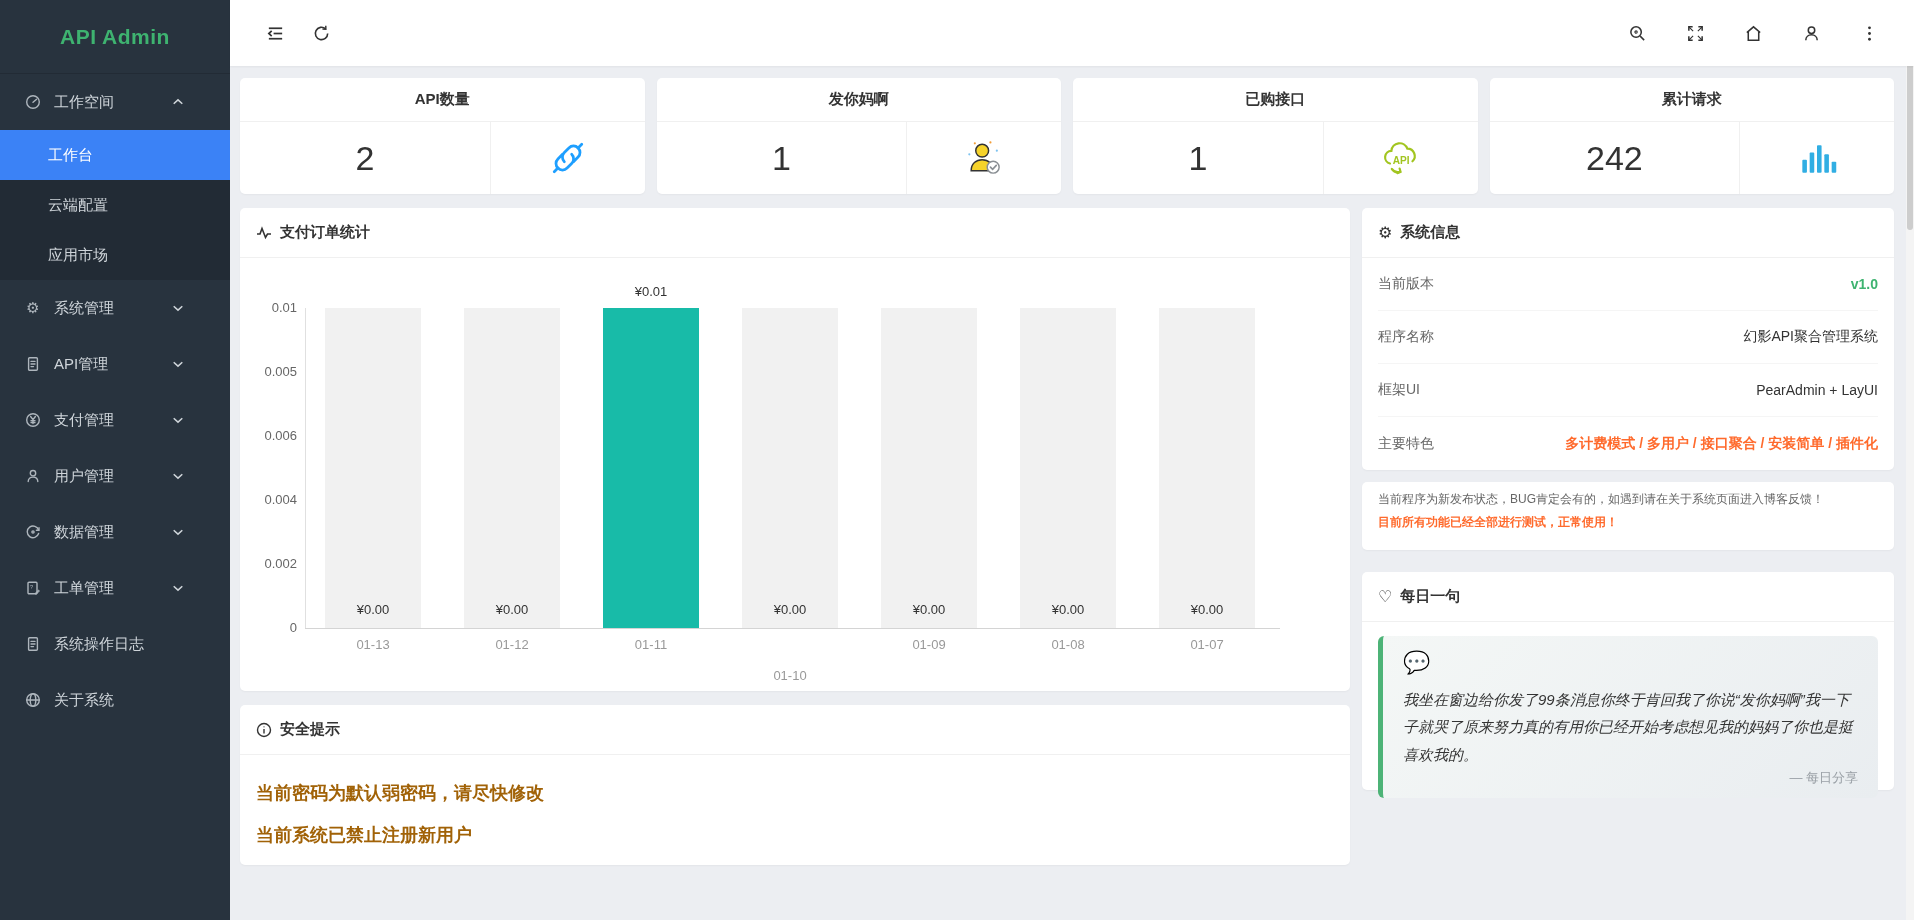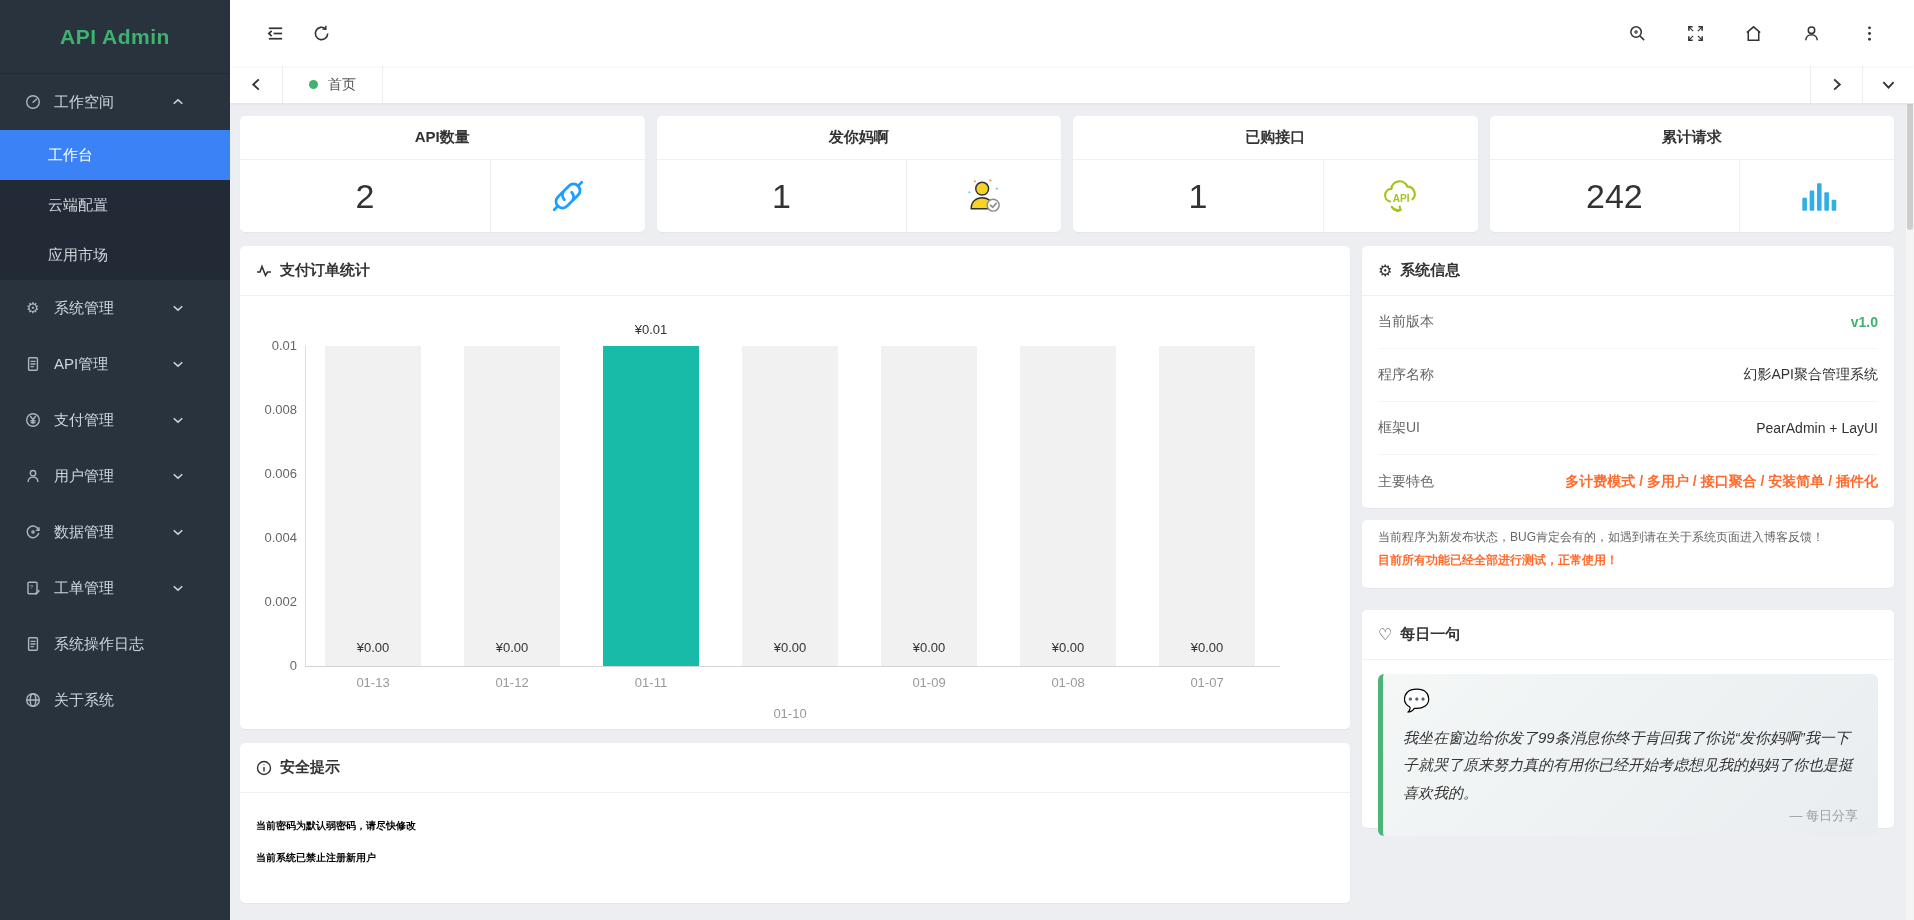--- a/index.html
+++ b/index.html
@@ -78,21 +78,21 @@
   .xlab { position:absolute; text-align:center; color:#999; }
   .vlab { position:absolute; text-align:center; color:#333; }
   .bar-bg { position:absolute; background:#f1f1f1; }
   .bar-val { position:absolute; }
   .axis-x { position:absolute; height:1px; background:#d4d4d4; }
   .axis-y { position:absolute; width:1px; background:#e0e0e0; }
 
   
   .security-card { height:160px; margin-top:14px; }
   .sec-body { padding:8px 16px; }
-  .sec-line { font-size:10px; font-weight:bold; color:#000000; margin-top:18px; }
+  .sec-line { font-size:18px; font-weight:bold; color:#a16207; margin-top:18px; }
 
   
   .sysinfo-body { padding:0 16px; }
   .info-row { height:53px; display:flex; align-items:center; justify-content:space-between;
     border-bottom:1px solid #f5f5f5; font-size:14px; }
   .info-row:last-child { border-bottom:none; }
   .info-label { color:#666; }
   .info-value { color:#333; text-align:right; }
 
   
@@ -305,42 +305,20 @@
         <span class="hicon">
           <svg viewBox="0 0 20 20" fill="#333">
             <circle cx="10" cy="4" r="1.5"></circle>
               <circle cx="10" cy="10" r="1.5"></circle>
               <circle cx="10" cy="16" r="1.5"></circle>
           </svg>
         </span>
       </span>
     </div>
 
-    <div class="tabbar">
-      <span class="tab-nav">
-        <svg viewBox="0 0 14 14" fill="none" stroke="#333" stroke-width="2">
-            <path d="M9.5 1.5 L3.5 7 L9.5 12.5"></path>
-          </svg>
-      </span>
-      <span class="tab-item">
-        <span class="tab-dot"></span>
-        <span>首页</span>
-      </span>
-      <span class="tab-spacer"></span>
-      <span class="tab-right">
-        <svg viewBox="0 0 14 14" fill="none" stroke="#333" stroke-width="2">
-            <path d="M4.5 1.5 L10.5 7 L4.5 12.5"></path>
-          </svg>
-      </span>
-      <span class="tab-right">
-        <svg viewBox="0 0 14 14" fill="none" stroke="#333" stroke-width="2">
-            <path d="M1.5 4.5 L7 10.5 L12.5 4.5"></path>
-          </svg>
-      </span>
-    </div>
 
     <div class="content">
 
       <div class="stats-row" id="stats-row">
           <div class="stat-card">
             <div class="stat-title">API数量</div>
             <div class="stat-body">
               <div class="stat-value">2</div>
               <div class="stat-icon">
                 <svg viewBox="0 0 48 48" fill="none" stroke="#1e9fff" stroke-width="3" stroke-linecap="round">
@@ -413,21 +391,21 @@
               </span>
               <span>支付订单统计</span>
             </div>
             <div class="chart-body" id="chart-body">
                 <div class="axis-x" style="top: 370px; left: 65px; width: 975px;"></div>
                 <div class="axis-y" style="top: 50px; left: 65px; height: 320px;"></div>
                 <div class="ylab" style="left: 7px; top: 362px;">0</div>
                 <div class="ylab" style="left: 7px; top: 298px;">0.002</div>
                 <div class="ylab" style="left: 7px; top: 234px;">0.004</div>
                 <div class="ylab" style="left: 7px; top: 170px;">0.006</div>
-                <div class="ylab" style="left: 7px; top: 106px;">0.008</div>
+                <div class="ylab" style="left: 7px; top: 106px;">0.005</div>
                 <div class="ylab" style="left: 7px; top: 42px;">0.01</div>
                 <div class="bar-bg" style="left: 85px; top: 50px; width: 96px; height: 320px; background: rgb(241, 241, 241);"></div>
                 <div class="vlab" style="left: 85px; width: 96px; top: 344px;">¥0.00</div>
                 <div class="xlab" style="left: 85px; width: 96px; top: 379px;">01-13</div>
                 <div class="bar-bg" style="left: 224px; top: 50px; width: 96px; height: 320px; background: rgb(241, 241, 241);"></div>
                 <div class="vlab" style="left: 224px; width: 96px; top: 344px;">¥0.00</div>
                 <div class="xlab" style="left: 224px; width: 96px; top: 379px;">01-12</div>
                 <div class="bar-bg" style="left: 363px; top: 50px; width: 96px; height: 320px; background: rgb(241, 241, 241);"></div>
                 <div class="bar-val" style="left: 363px; top: 50px; width: 96px; height: 320px; background: rgb(24, 187, 168);"></div>
                 <div class="vlab" style="left: 363px; width: 96px; top: 26px;">¥0.01</div>

